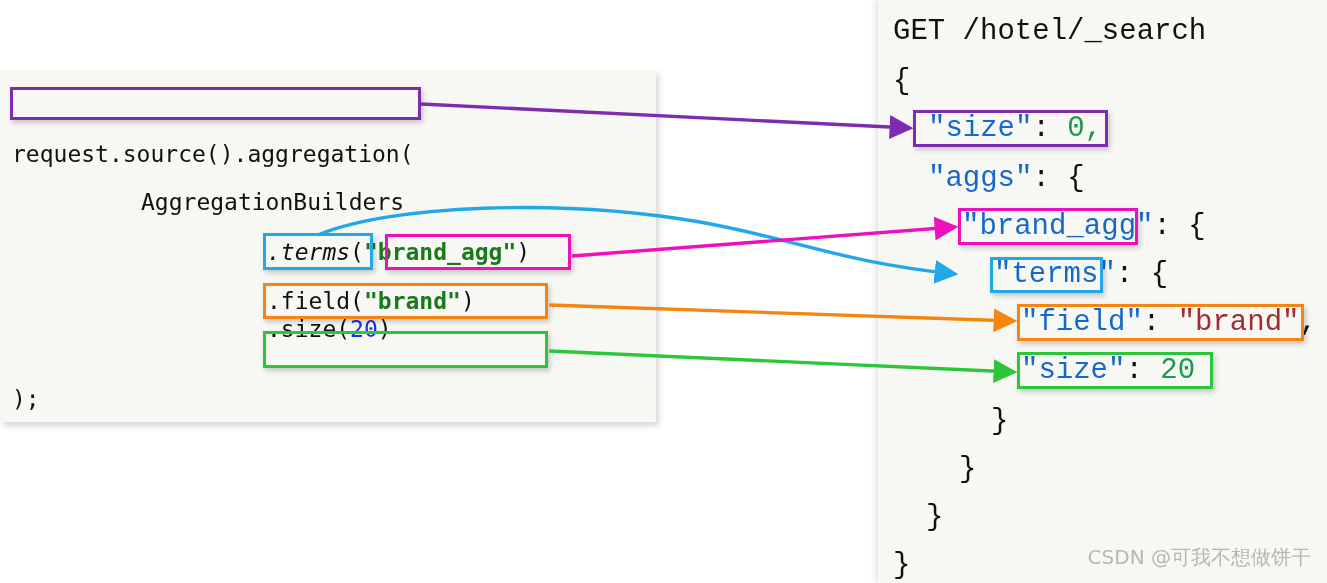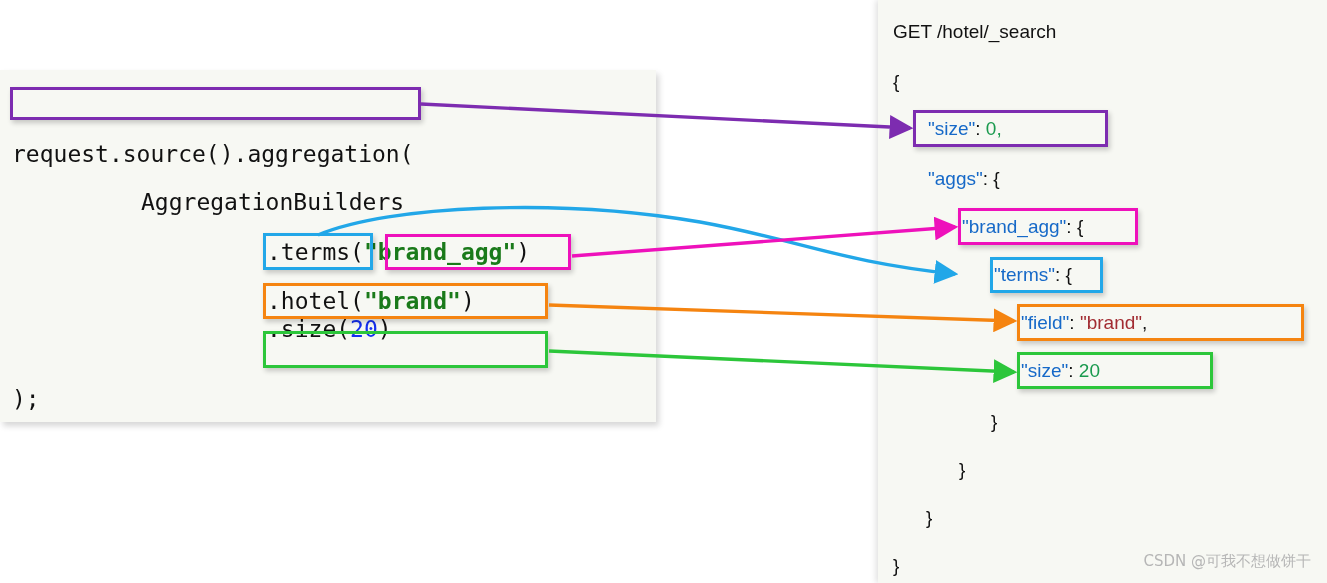--- a/index.html
+++ b/index.html
@@ -41,33 +41,33 @@
     position: absolute;
     white-space: pre;
     font-size: 23px;
     line-height: 23px;
     color: #111111;
     font-family: "DejaVu Sans Mono", "Liberation Mono", monospace;
   }
   .right-line {
     position: absolute;
     white-space: pre;
-    font-size: 19px;
+    font-size: 29px;
     line-height: 23.5px;
     color: #111111;
-    font-family: Liberation Sans, sans-serif;
+    font-family: Liberation Mono, monospace;
   }
   .jkey   { color: #1669c8; }
   .jnum   { color: #1a9a4e; }
   .jstr   { color: #a22c32; }
   .jpunc  { color: #111111; }
 
   .lstr   { color: #1a7a1a; font-weight: bold; }
   .lnum   { color: #1530f0; }
-  .lit    { }
+  .lit    { font-style: italic; }
 
   
   .hbox {
     position: absolute;
     box-sizing: border-box;
     border-width: 3px;
     border-style: solid;
     background: transparent;
     box-shadow: 2px 3px 5px rgba(0,0,0,0.20);
   }
@@ -85,42 +85,42 @@
     width: 1327px;
     height: 583px;
     pointer-events: none;
   }
 
   
   #watermark {
     position: absolute;
     right: 16px;
     bottom: 12px;
-    font-size: 15px;
+    font-size: 20px;
     color: #b6b6b6;
     font-family: "DejaVu Sans", "Liberation Sans", sans-serif;
     white-space: pre;
   }
 </style>
 </head>
 <body>
 
 <div id="root">
 
   <div id="left-panel" class="panel">
   </div>
 
 
   <div class="code-line" style="left:12px; top:143px;">request.source().aggregation(</div>
 
   <div class="code-line" style="left:141px; top:191px;">AggregationBuilders</div>
 
   <div class="code-line" style="left:267px; top:241px;"><span class="lit">.terms</span><span>(</span><span class="lstr">"brand_agg"</span><span>)</span></div>
 
-  <div class="code-line" style="left:267px; top:290px;"><span>.hotel(</span><span class="lstr">"brand"</span><span>)</span></div>
+  <div class="code-line" style="left:267px; top:290px;"><span>.field(</span><span class="lstr">"brand"</span><span>)</span></div>
 
   <div class="code-line" style="left:267px; top:318px;"><span>.size(</span><span class="lnum">20</span><span>)</span></div>
 
   <div class="code-line" style="left:12px; top:388px;">);</div>
 
   <div class="hbox c-purple" style="left:10px;  top:87px;  width:411px; height:33px;"></div>
   <div class="hbox c-cyan" style="left:263px; top:233px; width:110px; height:37px;"></div>
   <div class="hbox c-magenta" style="left:385px; top:234px; width:186px; height:36px;"></div>
   <div class="hbox c-orange" style="left:263px; top:283px; width:285px; height:36px;"></div>
   <div class="hbox c-green" style="left:263px; top:331px; width:285px; height:37px;"></div>

